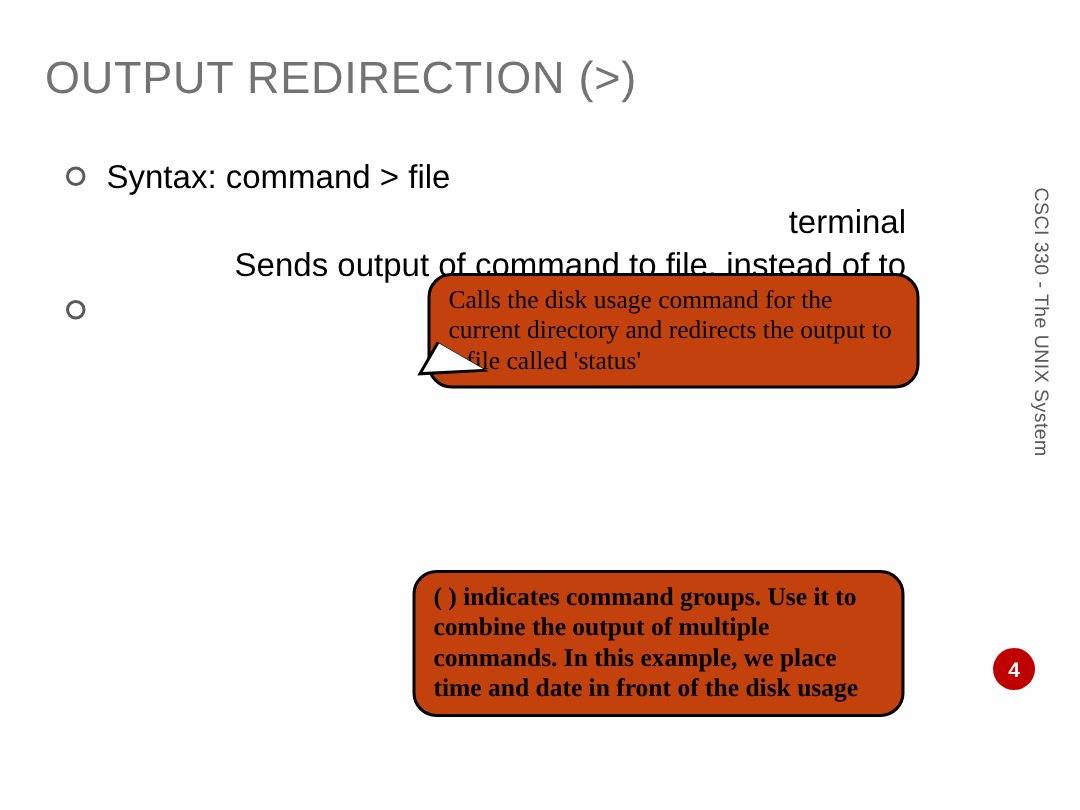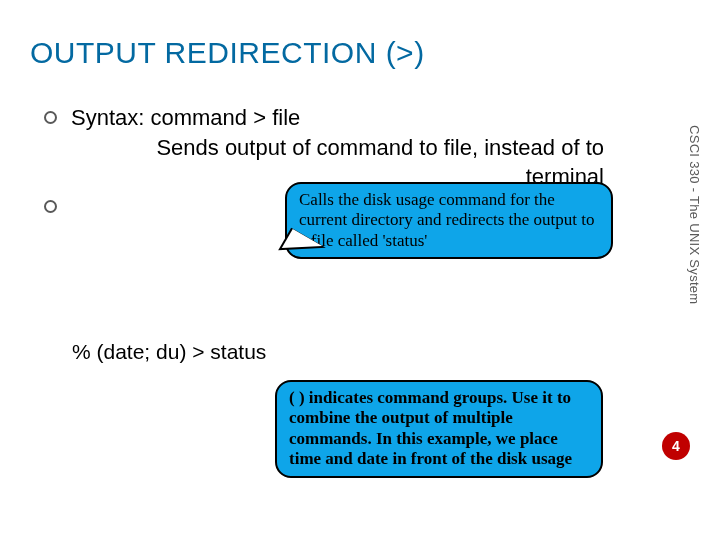--- a/index.html
+++ b/index.html
@@ -15,21 +15,21 @@
   .slide {
     position: relative;
     width: 720px;
     height: 540px;
   }
   .title {
     position: absolute;
     top: 36px;
     left: 30px;
     font-size: 30px;
-    color: #0369a1;
+    color: #737373;
     letter-spacing: 0.5px;
   }
   .bullet-row {
     display: flex;
     align-items: flex-start;
     margin-bottom: 0;
   }
   .ring {
     width: 9px;
     height: 9px;
@@ -62,21 +62,21 @@
     font-size: 21px;
   }
   .example2 {
     position: absolute;
     top: 340px;
     left: 72px;
     font-size: 21px;
   }
   .callout {
     position: absolute;
-    background: #0ea5e9;
+    background: #c2410c;
     border: 2px solid #000;
     border-radius: 16px;
     padding: 6px 12px;
     font-family: Georgia, 'Times New Roman', serif;
     font-size: 17px;
     line-height: 1.2;
     color: #000;
   }
   .callout1 {
     top: 182px;
@@ -139,33 +139,32 @@
 <body>
 
 <div class="slide">
   <div class="title">OUTPUT REDIRECTION (&gt;)</div>
 
   <div class="content">
     <div class="bullet-row">
       <div class="ring"></div>
       <div>Syntax: command &gt; file</div>
     </div>
+    <div class="line2">terminal</div>
     <div class="line2">Sends output of command to file, instead of to</div>
-    <div class="line2">terminal</div>
     <div class="bullet-row examples-row">
       <div class="ring"></div>
     </div>
     <div class="example1">% du &gt; status</div>
   </div>
 
   <div class="callout callout1">Calls the disk usage command for the current directory and redirects the output to a file called 'status'</div>
   <div class="tail tail1-outer"></div>
   <div class="tail tail1-inner"></div>
 
-  <div class="example2">% (date; du) &gt; status</div>
 
   <div class="callout callout2">( ) indicates command groups.  Use it to combine the output of multiple commands.  In this example, we place time and date in front of the disk usage</div>
 
   <div class="sidelabel">CSCI 330 - The UNIX System</div>
 
   <div class="pagenum">
     <span>4</span>
   </div>
 </div>
 

